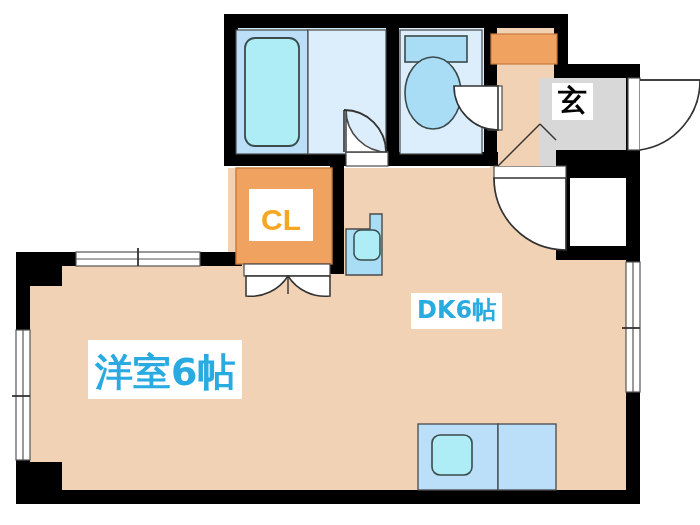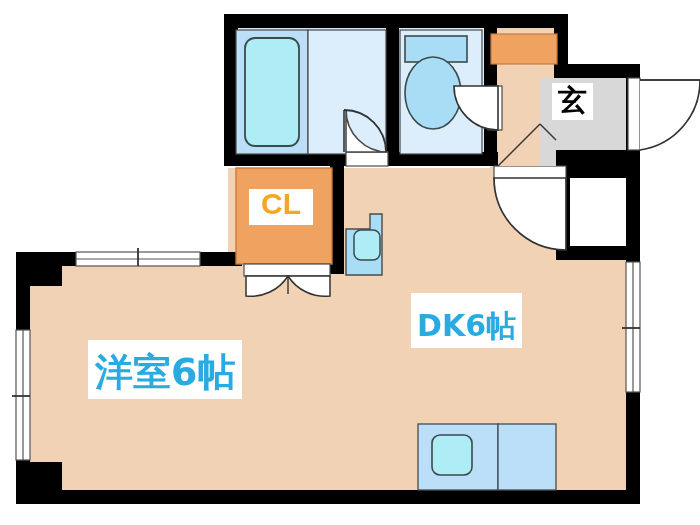--- a/index.html
+++ b/index.html
@@ -39,29 +39,29 @@
   }
   #label-washitsu {
     left: 88px;
     top: 340px;
     font-size: 38px;
     padding: 13px 7px 8px 7px;
   }
   #label-dk {
     left: 411px;
     top: 293px;
-    font-size: 30px;
-    padding: 18px 6px 7px 6px;
+    font-size: 24px;
+    padding: 5px 6px 7px 6px;
   }
   #label-cl {
     left: 249px;
     top: 189px;
     font-size: 30px;
     color: #F5A623;
-    padding: 0 12px 6px 12px;
+    padding: 16px 12px 6px 12px;
     font-family: "Liberation Sans", sans-serif;
   }
   #label-genkan {
     left: 552px;
     top: 83px;
     font-size: 29px;
     color: #000000;
     font-family: "DejaVu Sans", sans-serif;
     padding: 3px 6px 5px 6px;
   }

